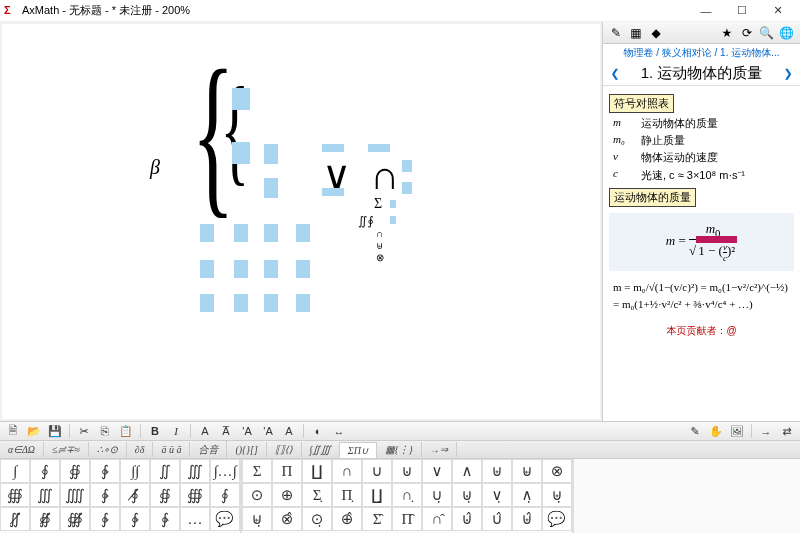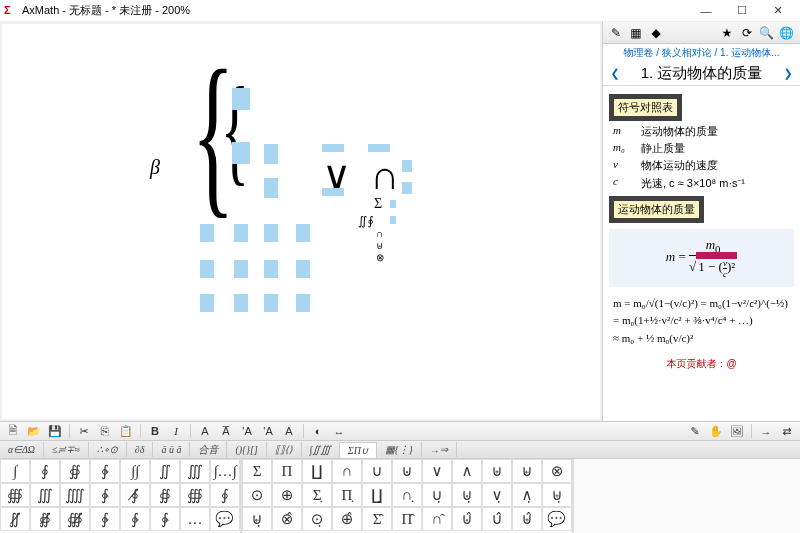--- a/index.html
+++ b/index.html
@@ -21,21 +21,21 @@
   .side { flex: 1; border-left: 1px solid #ccc; display: flex; flex-direction: column; background: #fff; }
   .side-toolbar { height: 22px; background: linear-gradient(#f8f8f8,#e8e8e8); border-bottom: 1px solid #ccc; display: flex; align-items: center; padding: 0 4px; gap: 2px; }
   .side-toolbar .tbtn { width: 18px; height: 18px; display: flex; align-items: center; justify-content: center; border: 1px solid transparent; border-radius: 2px; font-size: 12px; }
   
   .breadcrumb { font-size: 10px; color: #06c; padding: 2px 16px; text-align: center; }
   .side-title-row { display: flex; align-items: center; padding: 2px 4px; border-bottom: 1px solid #ddd; }
   .side-title { flex: 1; text-align: center; font-size: 15px; }
   .navarrow { color: #06c; width: 16px; text-align: center; }
   
   .side-body { flex: 1; overflow-y: auto; padding: 4px 6px; font-size: 11px; }
-  .section-hdr { background: #fdf6c4; border: 5px solid #404040; padding: 1px 4px; margin: 4px 0 2px; font-size: 11px; display: inline-block; }
+  .section-hdr { background: #fdf6c4; border: 1px solid #404040; padding: 1px 4px; margin: 4px 0 2px; font-size: 11px; display: inline-block; }
   .sym-row { display: flex; gap: 8px; padding: 1px 4px; }
   .sym-row .sym { width: 20px; font-style: italic; font-family: "Times New Roman", serif; }
   .formula-box { background: #eef3fa; padding: 8px 4px; text-align: center; font-family: "Times New Roman", serif; font-size: 13px; margin: 4px 0; }
   .formula-small { font-size: 11px; text-align: left; font-family: "Times New Roman", serif; padding: 4px; line-height: 1.6; }
   .contrib { text-align: center; color: #b00; font-size: 10px; margin-top: 6px; }
   
   .toolstrip { height: 20px; background: linear-gradient(#f8f8f8,#e8e8e8); border-top: 1px solid #ccc; border-bottom: 1px solid #ccc; display: flex; align-items: center; padding: 0 4px; gap: 3px; }
   .toolstrip .tb { width: 18px; height: 16px; display: flex; align-items: center; justify-content: center; font-size: 11px; color: #333; }
   .toolstrip .sep { width: 1px; height: 14px; background: #ccc; margin: 0 2px; }
   
@@ -148,21 +148,20 @@
       <div class="formula-box">
         <span style="font-style:italic">m</span> = 
         <span style="display:inline-block; vertical-align:middle; text-align:center;">
           <span style="display:block; border-bottom:1px solid #000; padding:0 4px;"><i>m</i><sub>0</sub></span>
           <span style="display:block; padding-top:2px;">√<span style="border-top:7px solid #be185d; padding:0 2px;">1 − (<span style="display:inline-block; vertical-align:middle; font-size:9px;"><span style="display:block;border-bottom:1px solid #000"><i>v</i></span><span><i>c</i></span></span>)²</span></span>
         </span>
       </div>
       
       <div class="formula-small">
         <div>m = m₀/√(1−(v/c)²) = m₀(1−v²/c²)^(−½) = m₀(1+½·v²/c² + ⅜·v⁴/c⁴ + …)</div>
-        <div>≈ m₀ + ½ m₀(v/c)²</div>
       </div>
       
       <div class="contrib">本页贡献者：@</div>
     </div>
   </div>
 </div>
 
 <div class="toolstrip">
   <span class="tb">🗎</span>
   <span class="tb">📂</span>

